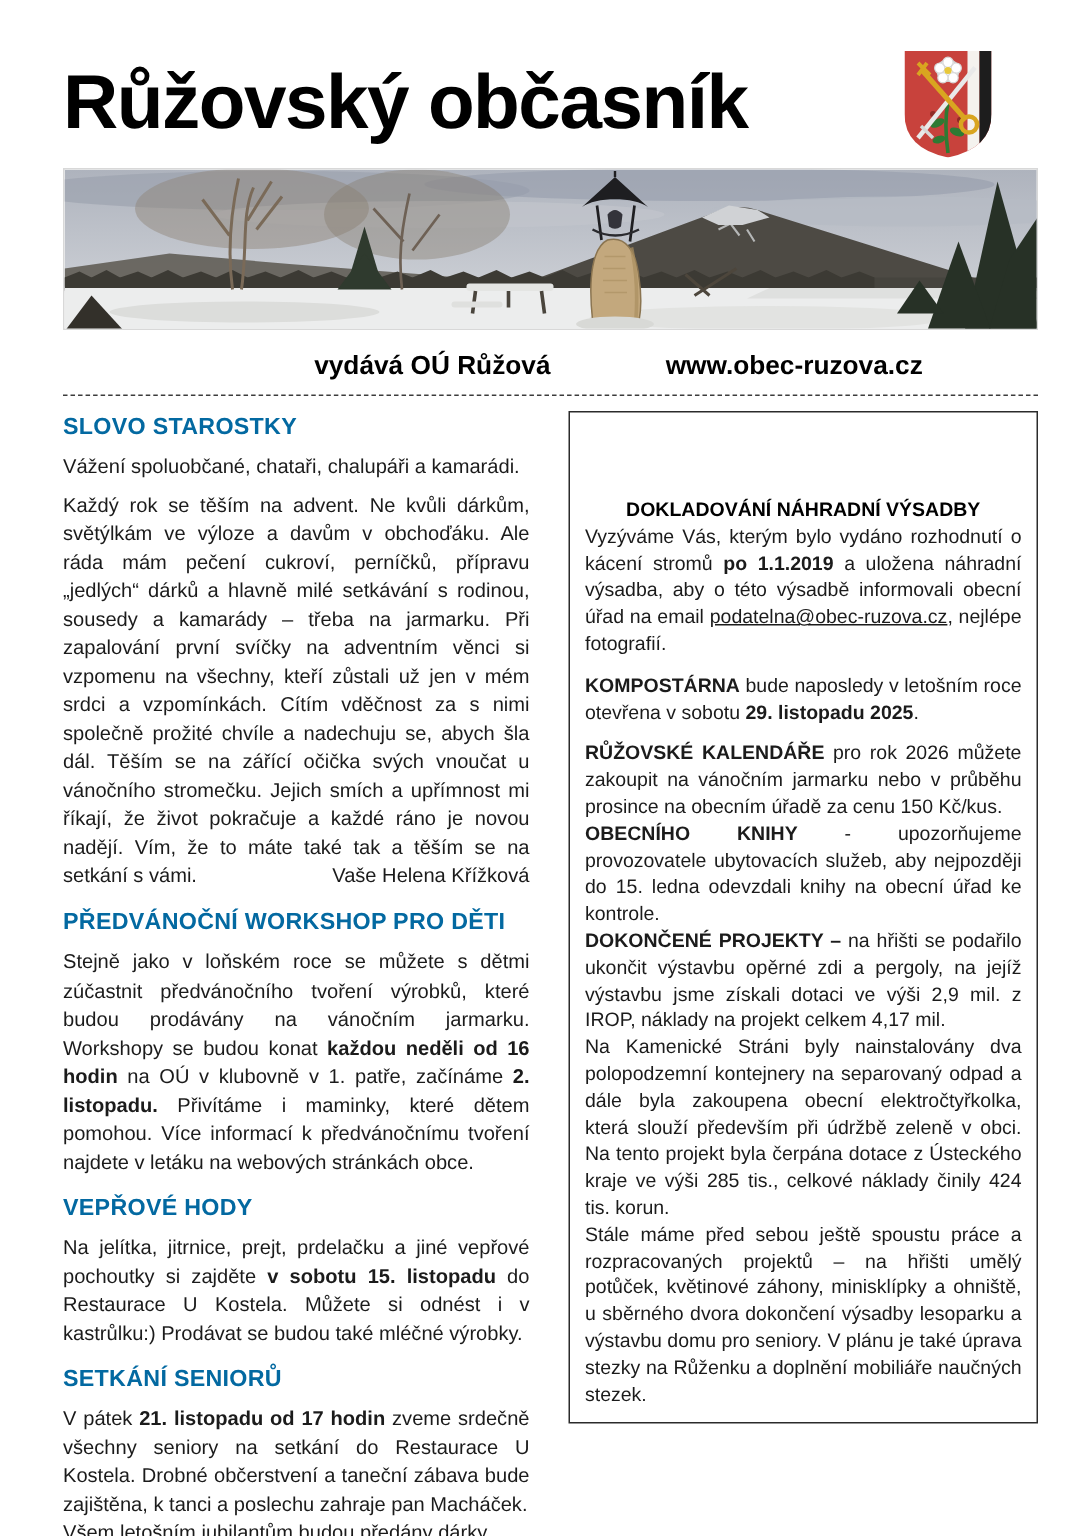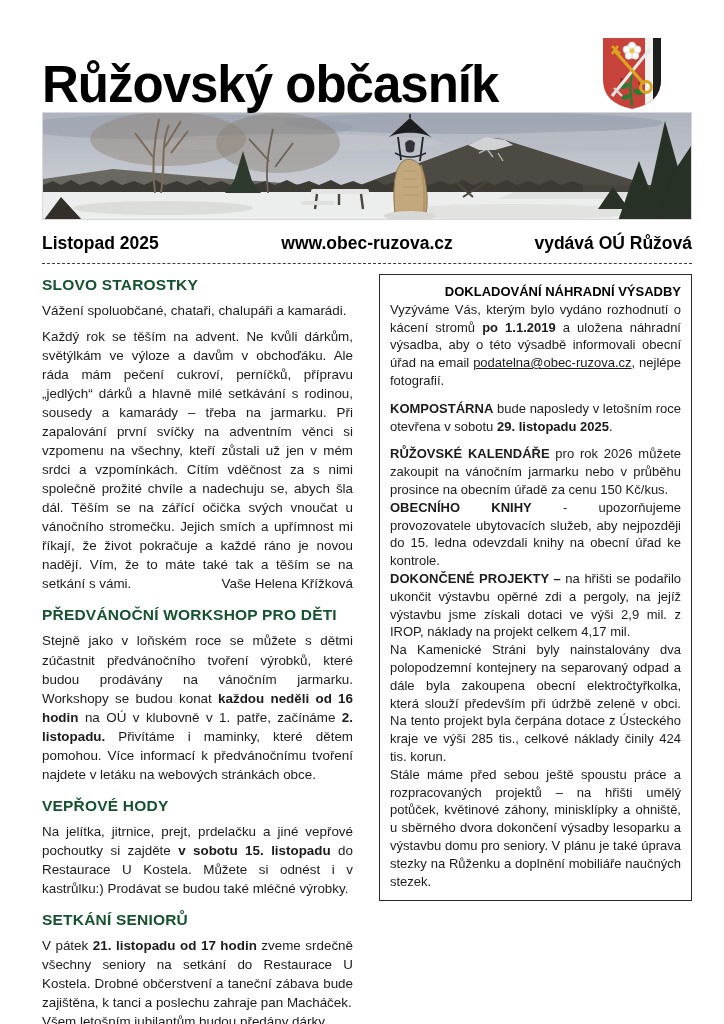--- a/index.html
+++ b/index.html
@@ -1,55 +1,55 @@
 <!DOCTYPE html>
 <html><head>
 <meta charset="utf-8">
 <style>
   html,body{margin:0;padding:0;background:#ffffff;}
   .page{
     position:relative;width:724px;height:1024px;overflow:hidden;
     background:#ffffff;font-family:"Liberation Sans",sans-serif;color:#1b1b1b;
     box-sizing:border-box;padding:24px 32px 0 42px;
   }
-  .masthead{display:flex;align-items:flex-end;justify-content:space-between;height:88px;gap:32px;}
+  .masthead{display:flex;align-items:center;justify-content:space-between;height:88px;gap:32px;}
   .masthead h1{
     margin:0;font-size:51px;font-weight:700;letter-spacing:-1px;color:#000;
     line-height:1.05;
   }
   .coat{width:64px;height:76px;margin-top:4px;margin-right:28px;}
   .banner{width:650px;height:108px;overflow:hidden;border:1px solid #d8d8d8;box-sizing:border-box;}
   .banner svg{display:block;}
   .inforow{
     display:flex;width:650px;margin-top:13px;font-weight:700;font-size:17.5px;color:#000;
   }
   .inforow .cell{flex:1;}
   .inforow .c{text-align:center;}
   .inforow .r{text-align:right;}
   .divider{width:650px;border:none;border-top:1.6px dashed #3c3c3c;margin:9px 0 10px 0;}
   .columns{display:flex;width:650px;gap:26px;align-items:flex-start;}
   .col-l{width:311px;flex:none;}
   .col-r{flex:1;min-width:0;}
   h2.sec{
-    font-size:15.5px;font-weight:700;color:#14532d;margin:13px 0 7px 0;letter-spacing:.2px;
+    font-size:15.5px;font-weight:700;color:#0369a1;margin:13px 0 7px 0;letter-spacing:.2px;
   }
   h2.sec.first{margin-top:2px;}
   p.body{
     margin:0 0 7px 0;font-size:13.4px;line-height:1.42;text-align:justify;color:#1b1b1b;
   }
   p.body.nj{text-align:left;}
   .b{font-weight:700;}
   .u{text-decoration:underline;}
   .fr{float:right;text-align:right;}
   .box{
     border:1.6px solid #2b2b2b;padding:8px 10px 10px 10px;box-sizing:border-box;
     font-size:13px;line-height:1.37;
   }
   .box p{margin:0;text-align:justify;color:#1b1b1b;}
-  .box p.bh{font-weight:700;color:#000;text-align:right;}
+  .box p.bh{font-weight:700;color:#000;text-align:center;margin-top:48px;}
   .box p.gap{margin-top:10px;}
 </style>
 </head>
 <body>
 
 <div class="page">
 
   <div class="masthead">
     <h1>Růžovský občasník</h1>
     <svg class="coat" viewBox="0 0 64 76" aria-hidden="true">
@@ -138,23 +138,22 @@
         <path d="M367,5 L367,1" stroke="#1e1e21" stroke-width="1.6"></path>
         <path d="M362,30 q5,-6 10,0 l-1,8 q-4,3 -8,0 Z" fill="#33333a"></path>
         <path d="M352,40 q15,8 31,0" stroke="#2a2a2e" stroke-width="1.6" fill="none"></path>
         <ellipse cx="367" cy="103" rx="26" ry="5" fill="#d8d9d6"></ellipse>
       </g>
       <path d="M420,84 L448,66 M430,84 L414,70" stroke="#4d463c" stroke-width="2" fill="none"></path>
     </svg>
   </div>
 
   <div class="inforow">
-    <span class="cell">Listopad 2025</span>
+    <span class="cell r">vydává OÚ Růžová</span>
     <span class="cell c">www.obec-ruzova.cz</span>
-    <span class="cell r">vydává OÚ Růžová</span>
   </div>
 
   <hr class="divider">
 
   <div class="columns">
 
     <div class="col-l">
       <section>
         <h2 class="sec first">SLOVO STAROSTKY</h2>
         <p class="body nj">Vážení spoluobčané, chataři, chalupáři a kamarádi.</p>

